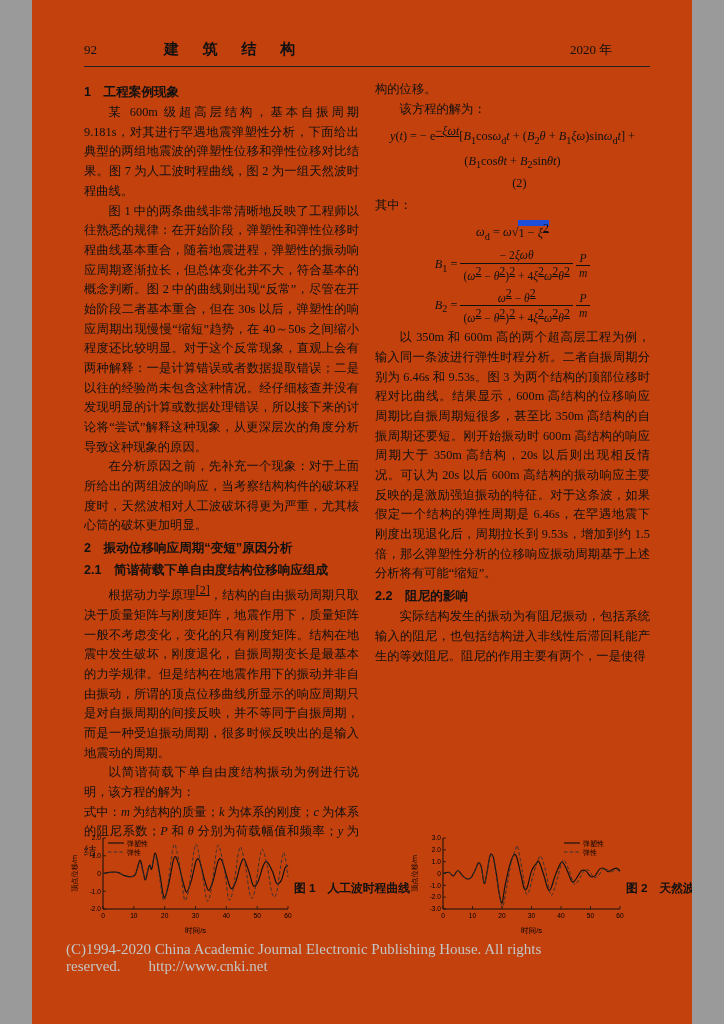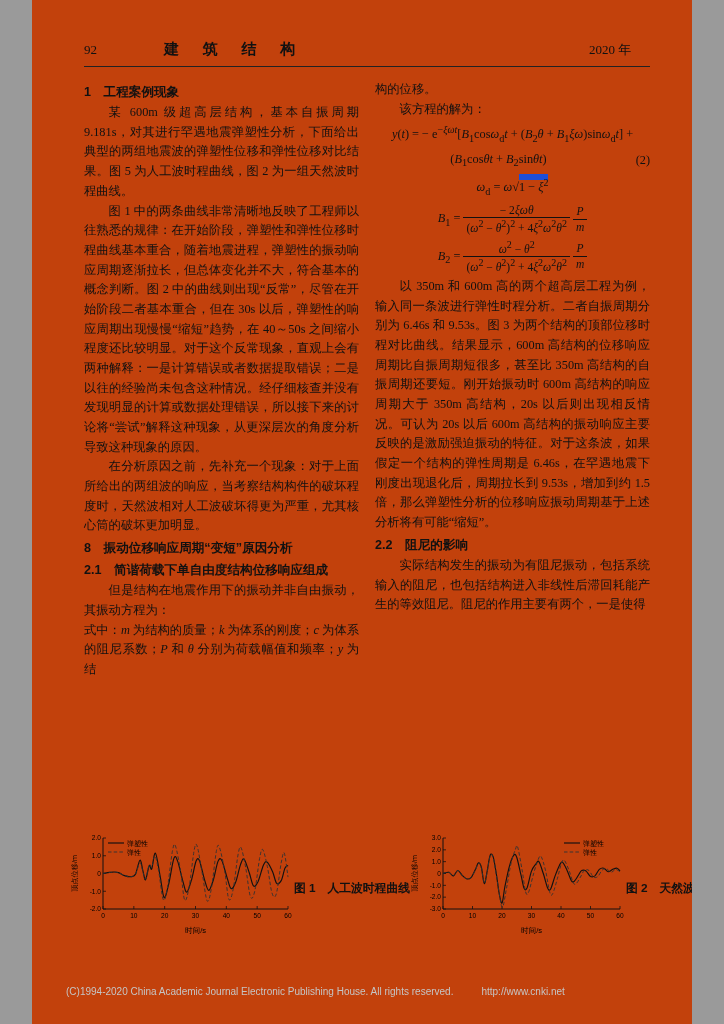--- a/index.html
+++ b/index.html
@@ -2,89 +2,91 @@
 <html><head>
 <meta charset="utf-8">
 <style>
   html,body{margin:0;padding:0;background:#9a9a9a;}
   .page{position:relative;width:660px;height:1024px;background:#c2410c;margin:0 auto;overflow:hidden;
         font-family:"Liberation Serif","DejaVu Serif",serif;color:#111;}
   
   .hdr{position:absolute;top:40px;left:52px;right:42px;display:flex;align-items:baseline;font-size:13px;}
   .hdr .pg{width:80px;}
   .hdr .jt{flex:1;font-weight:bold;letter-spacing:10px;font-size:15px;}
-  .hdr .yr{width:80px;text-align:center;}
+  .hdr .yr{width:80px;text-align:left;}
   .hdr-rule{position:absolute;top:66px;left:52px;right:42px;border-top:1.3px solid #222;}
   
   .content{position:absolute;top:80px;left:52px;right:42px;display:flex;gap:16px;}
   .col{width:303px;font-size:12.3px;line-height:1.6;text-align:justify;}
   .col p{margin:0;text-indent:2em;}
   .col p.noind{text-indent:0;}
   h3{margin:2px 0 1px 0;font-size:12.6px;font-family:"Liberation Sans","DejaVu Sans",sans-serif;
      font-weight:bold;text-indent:0;}
-  sup{font-size:10px;}
+  sup{font-size:12px;text-decoration:underline;}
   i{font-family:"Liberation Serif",serif;}
   .dj{font-family:"DejaVu Serif","DejaVu Sans",serif;font-style:italic;}
   
-  .eqrow{display:flex;align-items:center;margin:2px 0;}
+  .eqrow{display:flex;align-items:center;margin:2px 0;flex-direction:column;}
   .eqbody{flex:1;text-align:center;font-size:12.3px;}
   .eqno{width:28px;text-align:right;}
   .eqcenter{text-align:center;margin:3px 0;font-size:12.3px;}
   .frac{display:inline-block;vertical-align:middle;text-align:center;font-size:11.5px;line-height:1.25;}
   .frac .num{display:block;padding:0 3px;}
   .frac .den{display:block;border-top:1px solid #111;padding:0 3px;}
   .ov{border-top:6px solid #1d4ed8;}
   
   .figrow{position:absolute;top:833px;left:38px;right:28px;display:flex;justify-content:space-between;}
   .figure{display:flex;flex-direction:row;align-items:center;}
   .figcap{margin-top:9px;font-size:11.8px;font-family:"Liberation Sans","DejaVu Sans",sans-serif;
           font-weight:bold;white-space:nowrap;text-align:center;}
   svg text{font-family:"Liberation Sans","DejaVu Sans",sans-serif;}
   svg .ax{stroke:#111;stroke-width:1;fill:none;}
   svg .tk{stroke:#111;stroke-width:0.8;}
   svg .solid{stroke:#111;stroke-width:1.15;fill:none;}
   svg .dashed{stroke:#333;stroke-width:0.95;fill:none;stroke-dasharray:3.5 2.2;}
   
-  .footer{position:absolute;top:986px;left:34px;right:20px;font-size:10px;color:#c5c5c5;
-          font-family:Liberation Sans, sans-serif;}
+  .footer{position:absolute;top:941px;left:34px;right:20px;font-size:15px;color:#c5c5c5;
+          font-family:Liberation Serif, serif;}
   .footer span{margin-right:28px;}
 </style>
 </head>
 <body>
 
 <div class="page">
 
   <div class="hdr">
     <span class="pg">92</span>
     <span class="jt">建 筑 结 构</span>
     <span class="yr">2020 年</span>
   </div>
   <div class="hdr-rule"></div>
 
   <div class="content">
 
     <div class="col">
       <h3>1　工程案例现象</h3>
-      <p>某 600m 级超高层结构，基本自振周期 9.181s，对其进行罕遇地震弹塑性分析，下面给出典型的两组地震波的弹塑性位移和弹性位移对比结果。图 5 为人工波时程曲线，图 2 为一组天然波时程曲线。</p>
+      <p>某 600m 级超高层结构，基本自振周期 9.181s，对其进行罕遇地震弹塑性分析，下面给出典型的两组地震波的弹塑性位移和弹性位移对比结果。图 7 为人工波时程曲线，图 2 为一组天然波时程曲线。</p>
       <p>图 1 中的两条曲线非常清晰地反映了工程师以往熟悉的规律：在开始阶段，弹塑性和弹性位移时程曲线基本重合，随着地震进程，弹塑性的振动响应周期逐渐拉长，但总体变化并不大，符合基本的概念判断。图 2 中的曲线则出现“反常”，尽管在开始阶段二者基本重合，但在 30s 以后，弹塑性的响应周期出现慢慢“缩短”趋势，在 40～50s 之间缩小程度还比较明显。对于这个反常现象，直观上会有两种解释：一是计算错误或者数据提取错误；二是以往的经验尚未包含这种情况。经仔细核查并没有发现明显的计算或数据处理错误，所以接下来的讨论将“尝试”解释这种现象，从更深层次的角度分析导致这种现象的原因。</p>
       <p>在分析原因之前，先补充一个现象：对于上面所给出的两组波的响应，当考察结构构件的破坏程度时，天然波相对人工波破坏得更为严重，尤其核心筒的破坏更加明显。</p>
-      <h3>8　振动位移响应周期“变短”原因分析</h3>
+      <h3>2　振动位移响应周期“变短”原因分析</h3>
       <h3>2.1　简谐荷载下单自由度结构位移响应组成</h3>
-      <p>但是结构在地震作用下的振动并非自由振动，其振动方程为：</p>
+      <p>根据动力学原理<sup>[2]</sup>，结构的自由振动周期只取决于质量矩阵与刚度矩阵，地震作用下，质量矩阵一般不考虑变化，变化的只有刚度矩阵。结构在地震中发生破坏，刚度退化，自振周期变长是最基本的力学规律。但是结构在地震作用下的振动并非自由振动，所谓的顶点位移曲线所显示的响应周期只是对自振周期的间接反映，并不等同于自振周期，而是一种受迫振动周期，很多时候反映出的是输入地震动的周期。</p>
+      <p>以简谐荷载下单自由度结构振动为例进行说明，该方程的解为：</p>
       <p class="noind">式中：<i>m</i> 为结构的质量；<i>k</i> 为体系的刚度；<i>c</i> 为体系的阻尼系数；<i>P</i> 和 <i>θ</i> 分别为荷载幅值和频率；<i>y</i> 为结</p>
     </div>
 
     <div class="col">
       <p class="noind">构的位移。</p>
       <p>该方程的解为：</p>
       <div class="eqcenter"><i>y</i>(<i>t</i>) = − e<sup>−<i>ξωt</i></sup>[<i>B</i><sub>1</sub>cos<i>ω</i><sub>d</sub><i>t</i> + (<i>B</i><sub>2</sub><i>θ</i> + <i>B</i><sub>1</sub><i>ξω</i>)sin<i>ω</i><sub>d</sub><i>t</i>] +</div>
       <div class="eqrow">
         <span class="eqbody">(<i>B</i><sub>1</sub>cos<i>θt</i> + <i>B</i><sub>2</sub>sin<i>θt</i>)</span>
         <span class="eqno">(2)</span>
       </div>
+      <p class="noind">其中：</p>
       <div class="eqcenter"><i>ω</i><sub>d</sub> = <i>ω</i>√<span class="ov">1 − <i>ξ</i><sup>2</sup></span></div>
       <div class="eqcenter"><i>B</i><sub>1</sub> = <span class="frac"><span class="num">− 2<i>ξωθ</i></span><span class="den">(<i>ω</i><sup>2</sup> − <i>θ</i><sup>2</sup>)<sup>2</sup> + 4<i>ξ</i><sup>2</sup><i>ω</i><sup>2</sup><i>θ</i><sup>2</sup></span></span>&nbsp;<span class="frac"><span class="num"><i>P</i></span><span class="den"><i>m</i></span></span></div>
       <div class="eqcenter"><i>B</i><sub>2</sub> = <span class="frac"><span class="num"><i>ω</i><sup>2</sup> − <i>θ</i><sup>2</sup></span><span class="den">(<i>ω</i><sup>2</sup> − <i>θ</i><sup>2</sup>)<sup>2</sup> + 4<i>ξ</i><sup>2</sup><i>ω</i><sup>2</sup><i>θ</i><sup>2</sup></span></span>&nbsp;<span class="frac"><span class="num"><i>P</i></span><span class="den"><i>m</i></span></span></div>
       <p>以 350m 和 600m 高的两个超高层工程为例，输入同一条波进行弹性时程分析。二者自振周期分别为 6.46s 和 9.53s。图 3 为两个结构的顶部位移时程对比曲线。结果显示，600m 高结构的位移响应周期比自振周期短很多，甚至比 350m 高结构的自振周期还要短。刚开始振动时 600m 高结构的响应周期大于 350m 高结构，20s 以后则出现相反情况。可认为 20s 以后 600m 高结构的振动响应主要反映的是激励强迫振动的特征。对于这条波，如果假定一个结构的弹性周期是 6.46s，在罕遇地震下刚度出现退化后，周期拉长到 9.53s，增加到约 1.5 倍，那么弹塑性分析的位移响应振动周期基于上述分析将有可能“缩短”。</p>
       <h3>2.2　阻尼的影响</h3>
       <p>实际结构发生的振动为有阻尼振动，包括系统输入的阻尼，也包括结构进入非线性后滞回耗能产生的等效阻尼。阻尼的作用主要有两个，一是使得</p>
     </div>
 
   </div>
 

